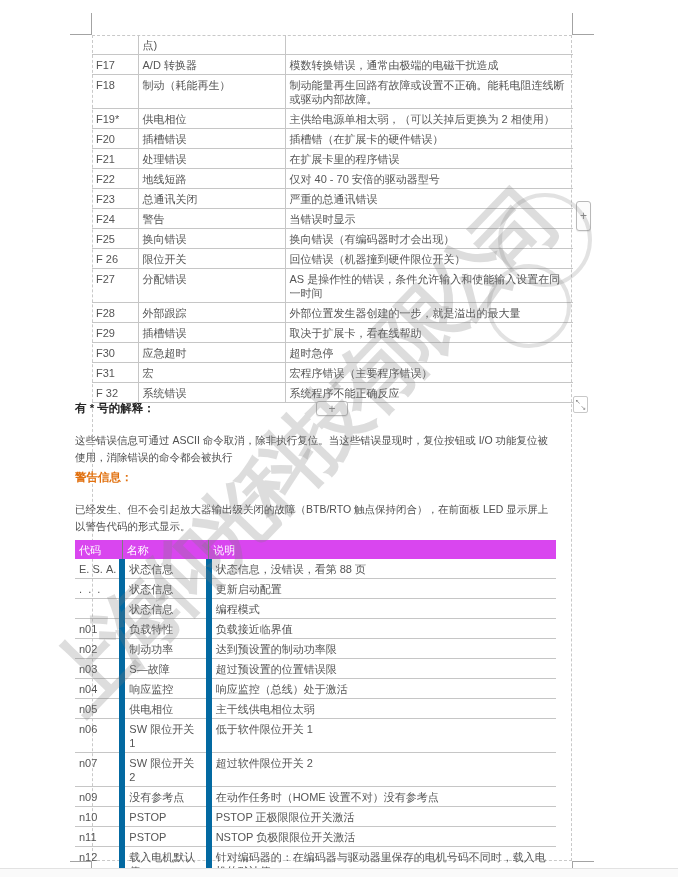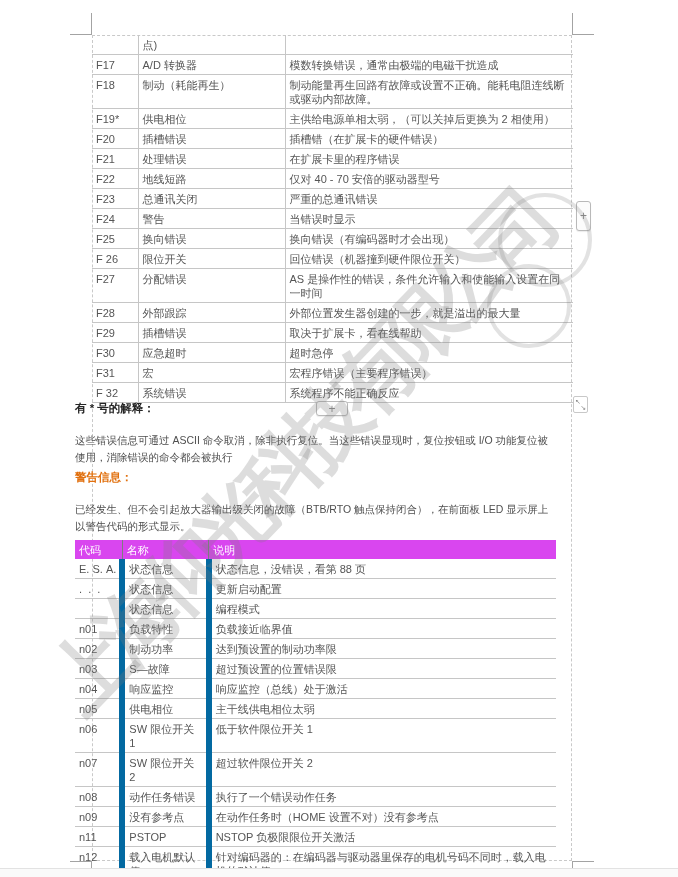--- a/index.html
+++ b/index.html
@@ -259,28 +259,28 @@
             <td class="nowrap">n06</td>
             <td>SW 限位开关 1</td>
             <td>低于软件限位开关 1</td>
           </tr>
           <tr>
             <td class="nowrap">n07</td>
             <td>SW 限位开关 2</td>
             <td>超过软件限位开关 2</td>
           </tr>
           <tr>
-            <td class="nowrap">n08</td>
-            <td>动作任务错误</td>
-            <td>执行了一个错误动作任务</td>
-          </tr>
-          <tr>
             <td class="nowrap">n09</td>
             <td>没有参考点</td>
             <td>在动作任务时（HOME 设置不对）没有参考点</td>
+          </tr>
+          <tr>
+            <td class="nowrap">n10</td>
+            <td>PSTOP</td>
+            <td>PSTOP 正极限限位开关激活</td>
           </tr>
           <tr>
             <td class="nowrap">n11</td>
             <td>PSTOP</td>
             <td>NSTOP 负极限限位开关激活</td>
           </tr>
           <tr>
             <td class="nowrap">n12</td>
             <td>载入电机默认值</td>
             <td>针对编码器的：在编码器与驱动器里保存的电机号码不同时，载入电机的默认值</td>

